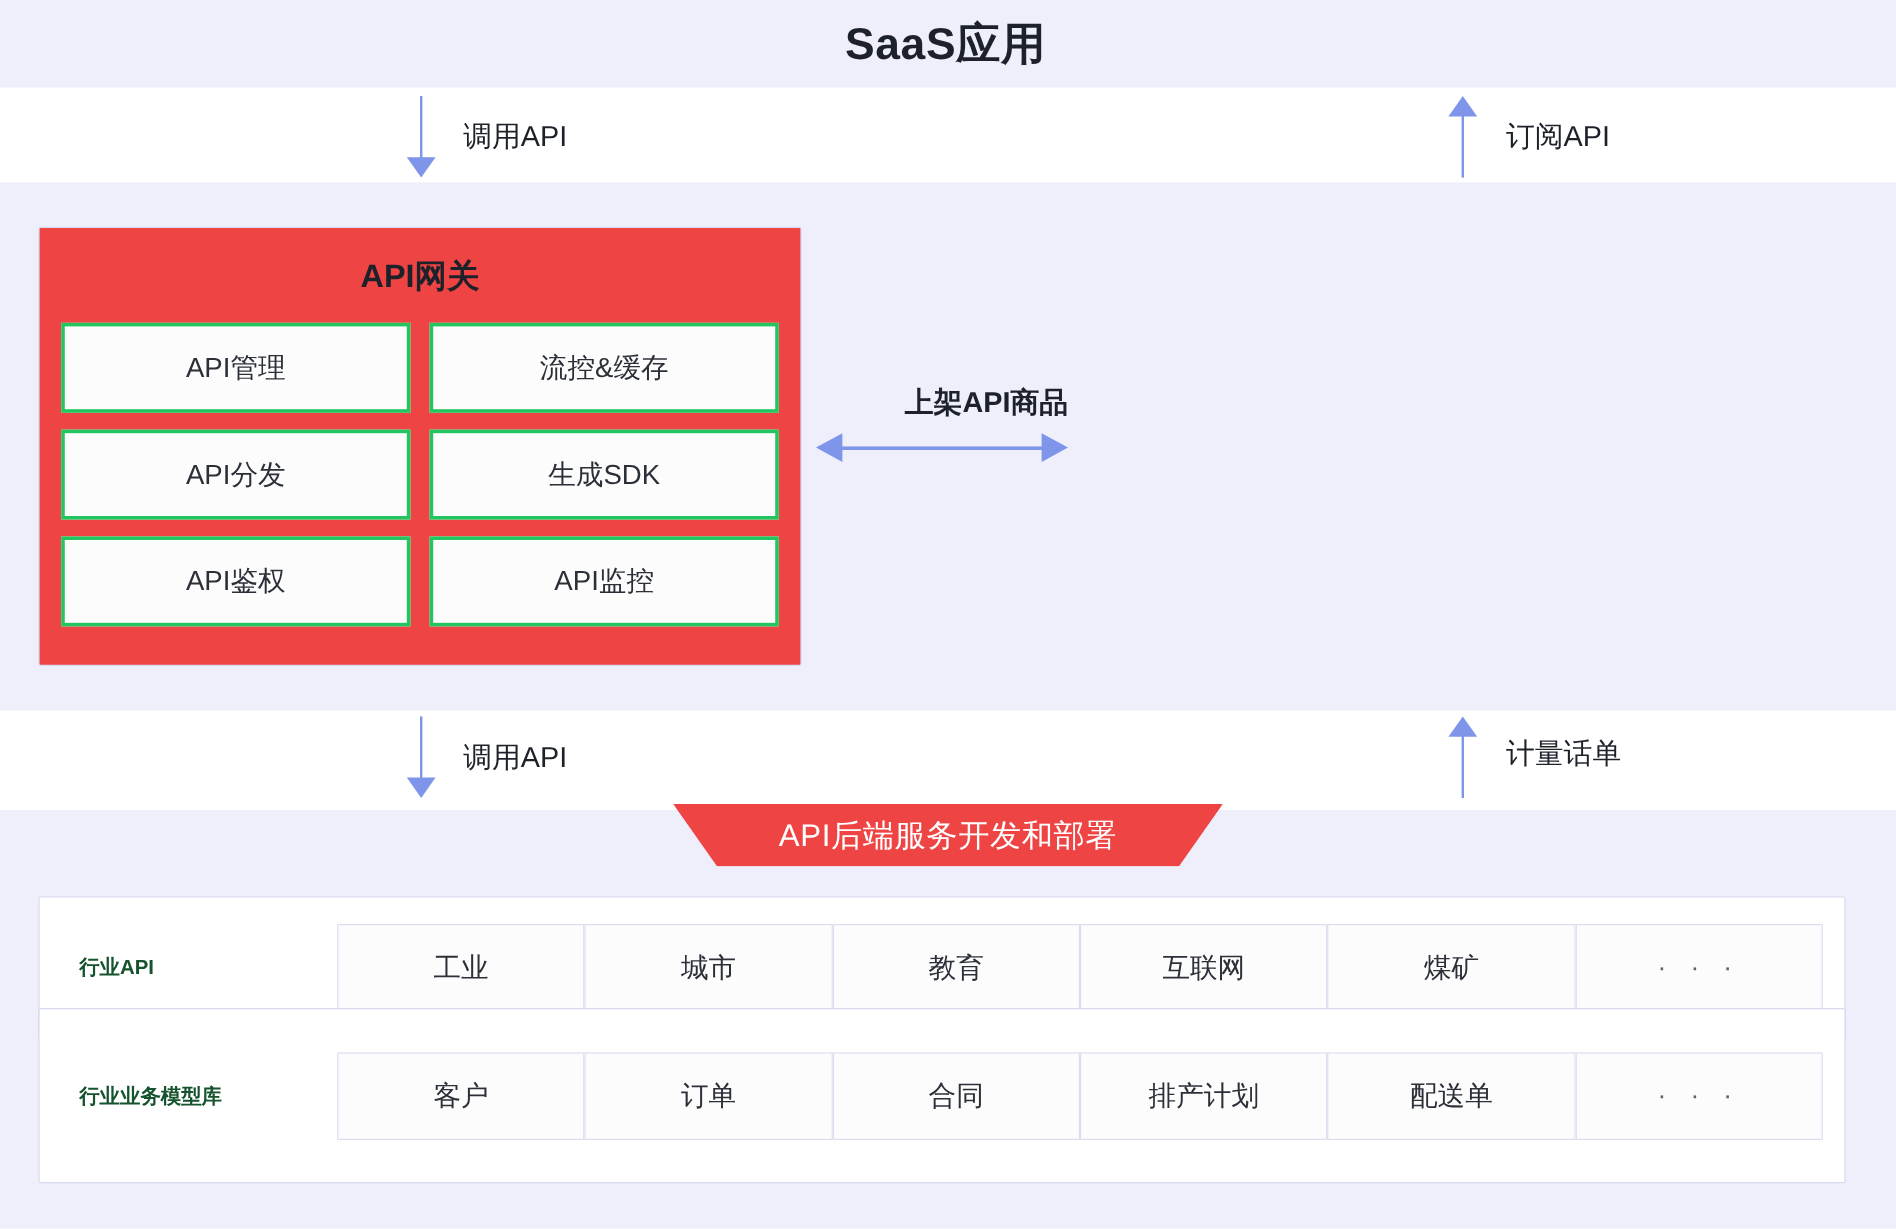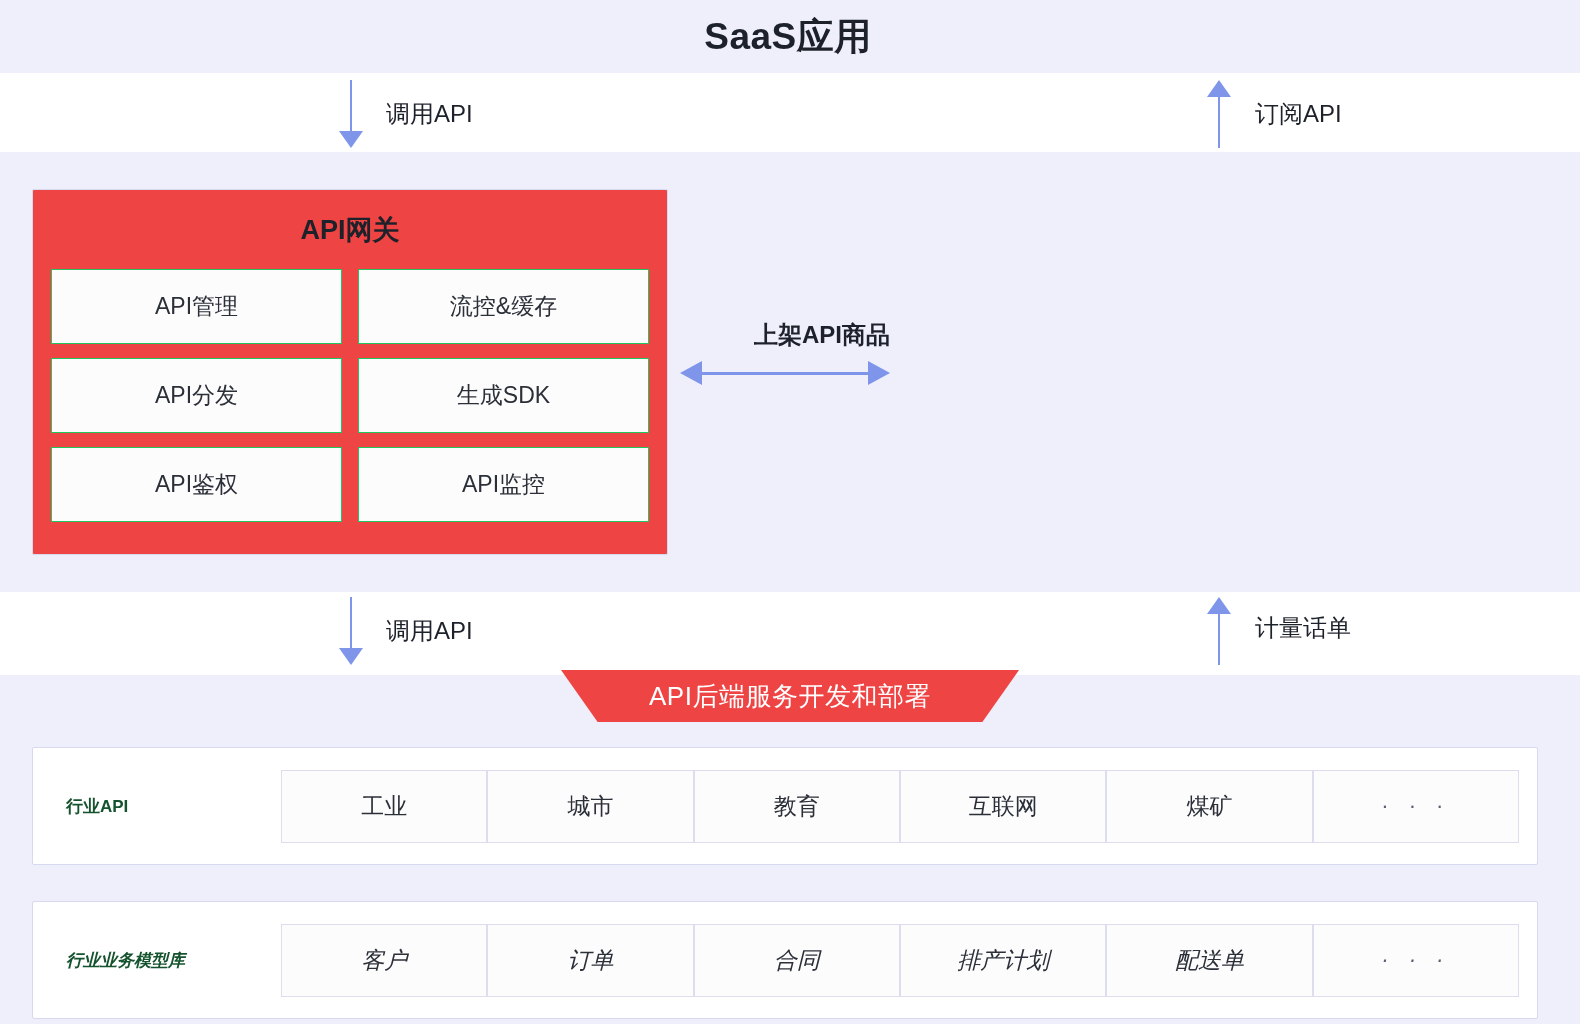--- a/index.html
+++ b/index.html
@@ -56,21 +56,21 @@
   .cell-grid {
     position: absolute;
     left: 18px; right: 18px; top: 79px;
     display: grid;
     grid-template-columns: 1fr 1fr;
     gap: 14px 16px;
   }
   .cell {
     height: 75px;
     background: #fcfcfd;
-    border: 1px solid #22c55e;
+    border: 3px solid #22c55e;
     display: flex; align-items: center; justify-content: center;
     font-size: 23px;
     color: #2b2f38;
   }
 
   
   .varrow { position: absolute; width: 24px; }
   .varrow .shaft {
     position: absolute; left: 11px; width: 2px;
     background: #7e95ea;
@@ -147,21 +147,21 @@
   
   .row-card {
     position: absolute;
     left: 32px; width: 1506px;
     background: #ffffff;
     border: 1px solid #d6d9ef;
     border-radius: 2px;
     display: flex; align-items: center;
   }
   #row-industry-api   { top: 747px; height: 118px; }
-  #row-business-model { top: 901px; height: 118px; font-style: italic; }
+  #row-business-model { top: 840px; height: 146px; }
 
   .row-label {
     width: 248px;
     padding-left: 33px;
     font-size: 17px; font-weight: bold;
     color: #14532d;
     flex: 0 0 248px;
   }
   .row-cells {
     flex: 1;

